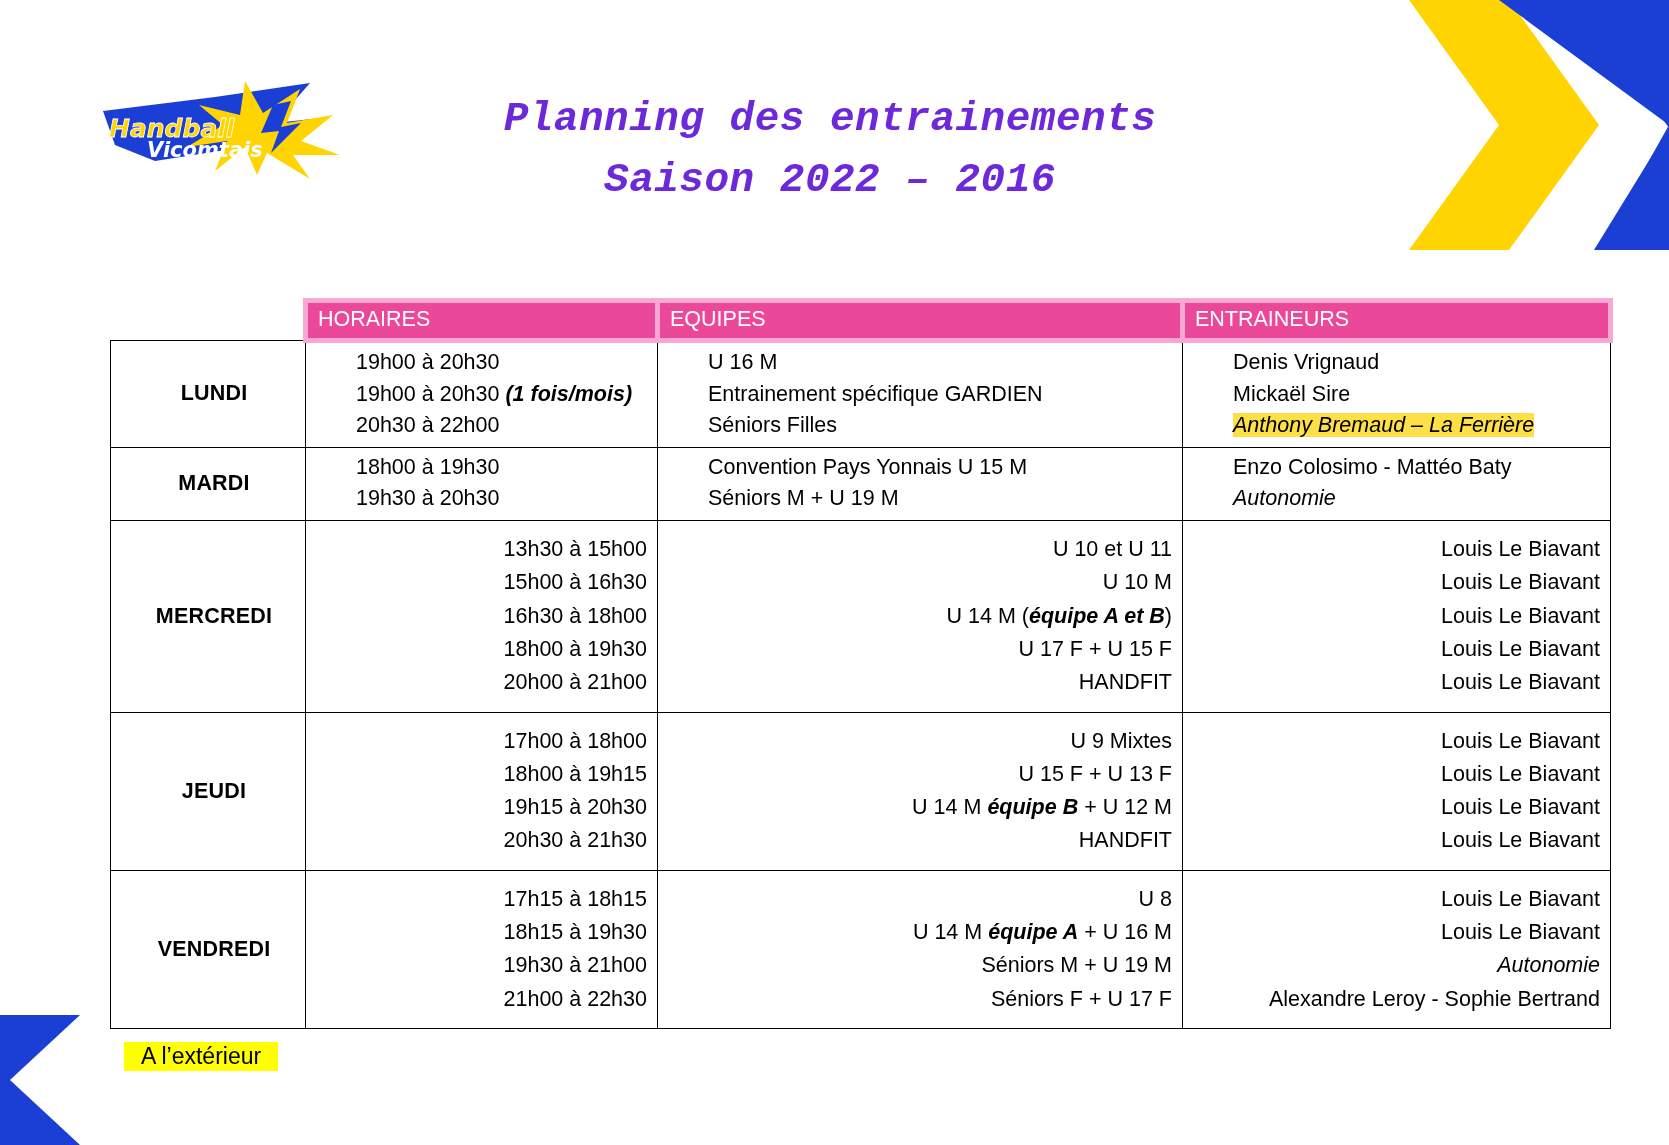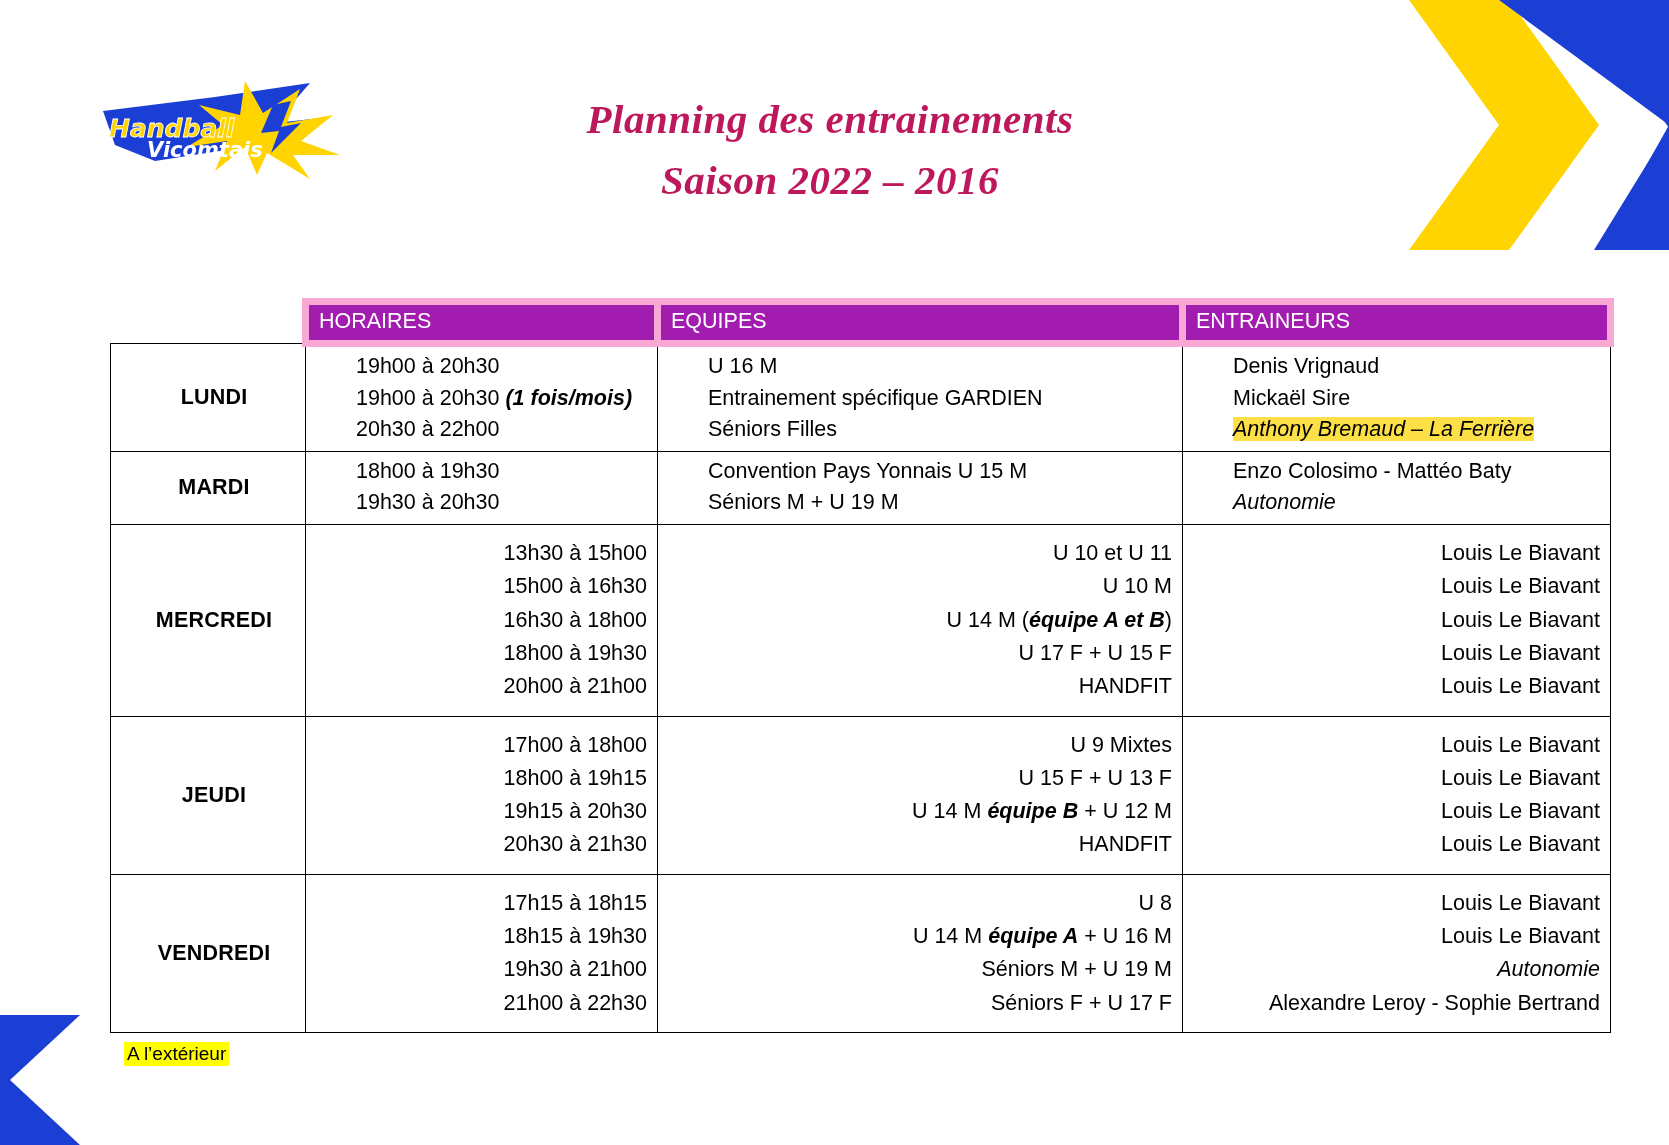--- a/index.html
+++ b/index.html
@@ -42,24 +42,24 @@
     height: 110px;
   }
 
   
   .title-block {
     position: absolute;
     left: 430px;
     top: 90px;
     width: 800px;
     text-align: center;
-    font-family: Liberation Serif, serif;
+    font-family: Liberation Mono, monospace;
     font-style: italic;
     font-weight: bold;
-    color: #be185d;
+    color: #6d28d9;
   }
   .title-line1 {
     font-size: 41px;
     letter-spacing: 0.5px;
     line-height: 1.45;
   }
   .title-line2 {
     font-size: 41px;
     letter-spacing: 0.5px;
     line-height: 1.55;
@@ -78,27 +78,27 @@
     width: 1500px;
     font-size: 21.5px;
     color: #000;
   }
   table.planning col.c-day    { width: 195px; }
   table.planning col.c-hour   { width: 352px; }
   table.planning col.c-team   { width: 525px; }
   table.planning col.c-coach  { width: 428px; }
 
   thead th {
-    background: #a21caf;
+    background: #ec4899;
     color: #ffffff;
     font-weight: normal;
     text-align: left;
     padding: 4px 10px 6px 10px;
     font-size: 21.5px;
-    border: 7px solid #f9a8d4;
+    border: 5px solid #f9a8d4;
   }
   thead th.blank-head {
     background: #ffffff;
     border: none;
   }
 
   td {
     border: 1.5px solid #000000;
     vertical-align: top;
     padding: 0;
@@ -124,23 +124,23 @@
 
   .bolditalic { font-weight: bold; font-style: italic; }
   .italic { font-style: italic; }
   .hl { background: #fde047; }
 
   
   .footnote {
     position: absolute;
     left: 124px;
     top: 1042px;
-    font-size: 19px;
+    font-size: 23px;
     background: #ffff00;
-    padding: 1px 3px;
+    padding: 1px 17px;
   }
 </style>
 </head>
 <body>
 
 <svg class="corner-tr" viewBox="0 0 420 250" aria-hidden="true">
   <polygon points="160,0 260,0 350,125 260,250 160,250 250,125" fill="#ffd400"></polygon>
   <polygon points="250,0 350,0 420,95 420,250 350,250 420,125" fill="#1b3fd4"></polygon>
   <polygon points="330,0 420,0 420,250 345,250 420,128" fill="#1b3fd4"></polygon>
 </svg>

